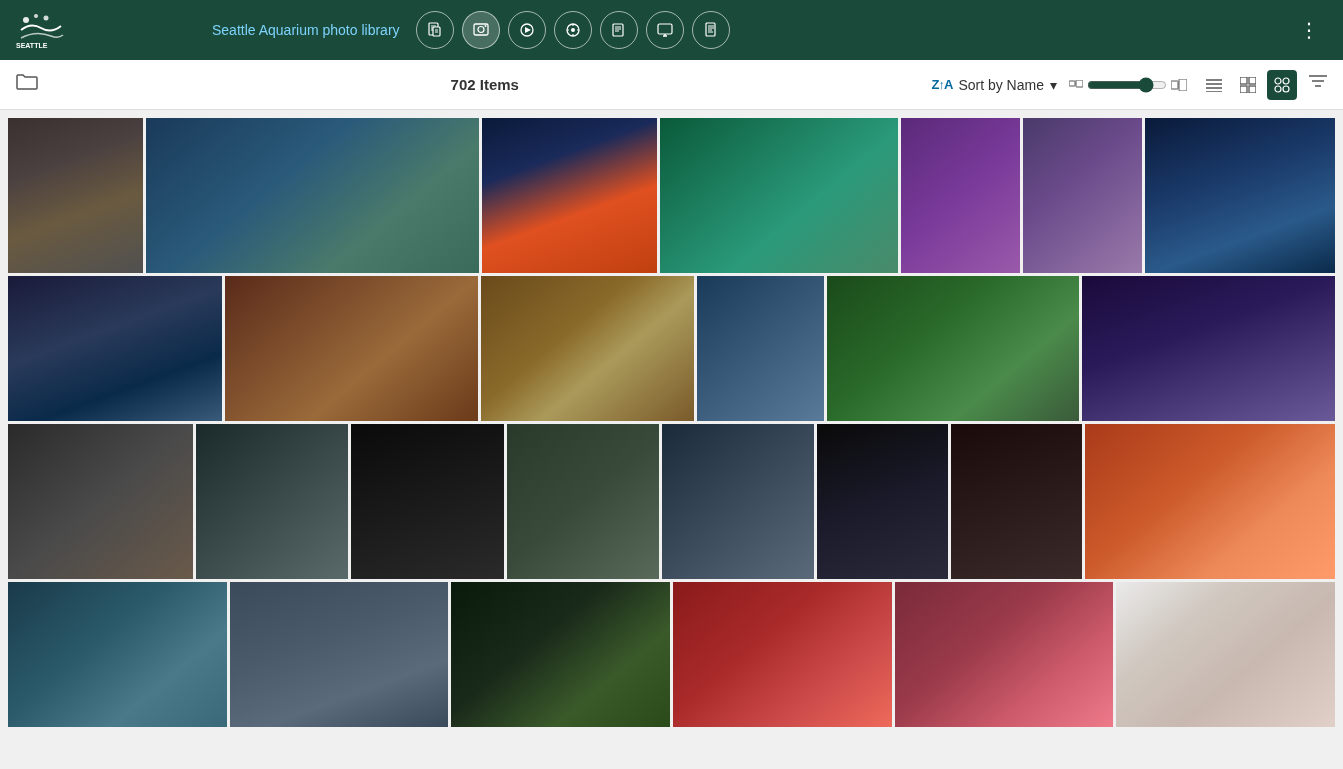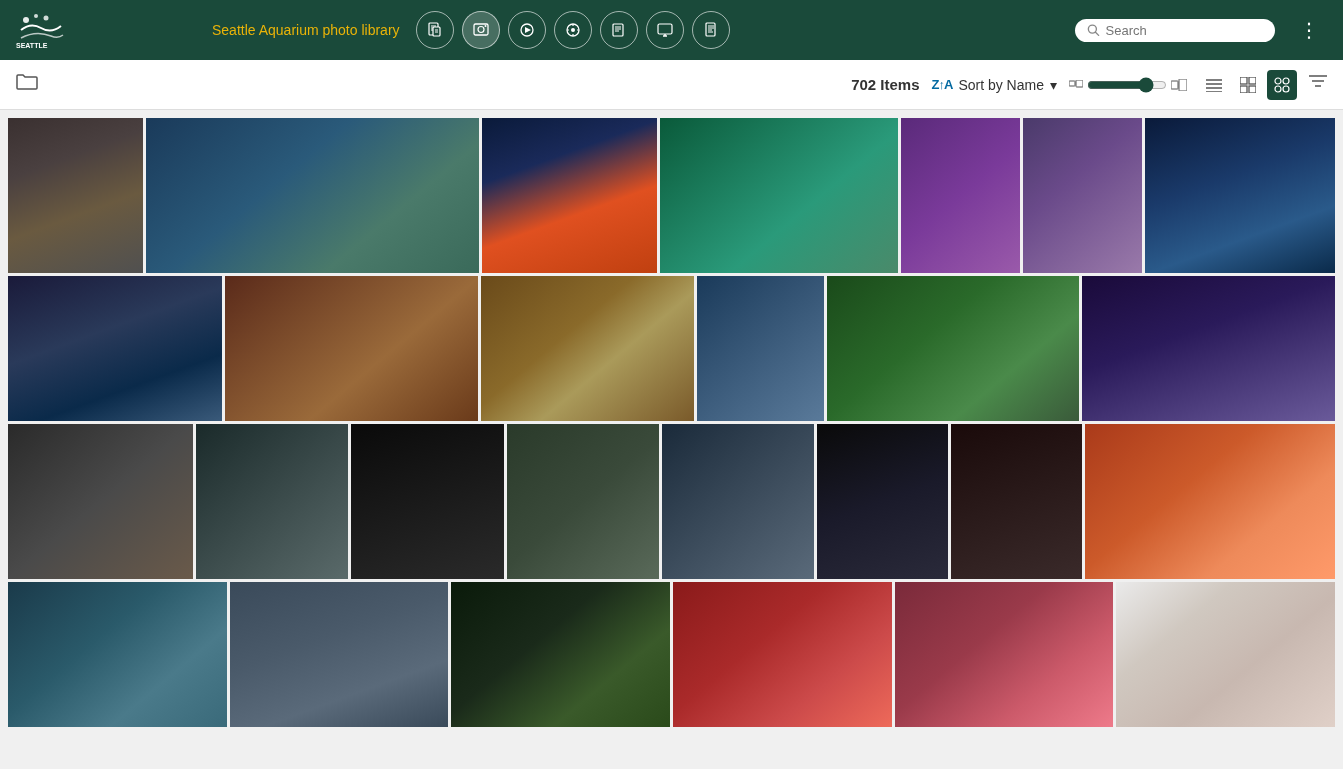--- a/index.html
+++ b/index.html
@@ -18,21 +18,21 @@
       display: flex;
       align-items: center;
       gap: 10px;
       min-width: 180px;
     }
     .logo-icon {
       width: 50px;
       height: 40px;
     }
     .header-title {
-      color: #eab308;
+      color: #7dd3fc;
       font-size: 14px;
       font-weight: 400;
     }
     .header-nav {
       display: flex;
       align-items: center;
       gap: 8px;
       flex: 1;
     }
     .nav-btn {
@@ -83,21 +83,21 @@
       border-bottom: 1px solid #ddd;
       gap: 12px;
     }
     .folder-icon {
       font-size: 20px;
       color: #555;
       cursor: pointer;
     }
     .item-count {
       flex: 1;
-      text-align: right;
+      text-align: center;
       font-size: 15px;
       color: #333;
     }
     .item-count span { font-weight: bold; }
     .sort-btn {
       display: flex;
       align-items: center;
       gap: 6px;
       background: none;
       border: none;
@@ -257,27 +257,20 @@
     <button class="nav-btn">
       <svg width="16" height="16" viewBox="0 0 16 16" fill="none">
         <rect x="3" y="1" width="9" height="13" rx="1" stroke="white" stroke-width="1.2"></rect>
         <line x1="5" y1="4" x2="11" y2="4" stroke="white" stroke-width="1"></line>
         <line x1="5" y1="6" x2="11" y2="6" stroke="white" stroke-width="1"></line>
         <line x1="5" y1="8" x2="9" y2="8" stroke="white" stroke-width="1"></line>
         <line x1="5" y1="10" x2="10" y2="10" stroke="white" stroke-width="1"></line>
       </svg>
     </button>
   </nav>
-  <div class="header-search">
-    <svg width="14" height="14" viewBox="0 0 14 14" fill="none">
-      <circle cx="6" cy="6" r="4.5" stroke="#888" stroke-width="1.5"></circle>
-      <line x1="9.5" y1="9.5" x2="13" y2="13" stroke="#888" stroke-width="1.5" stroke-linecap="round"></line>
-    </svg>
-    <input type="text" placeholder="Search" style="">
-  </div>
   <span class="header-more">⋮</span>
 </header>
 
 <div class="toolbar">
   <span class="folder-icon">
     <svg width="22" height="18" viewBox="0 0 22 18" fill="none">
       <path d="M1 3C1 2.4 1.4 2 2 2H7L9 4H20C20.6 4 21 4.4 21 5V15C21 15.6 20.6 16 20 16H2C1.4 16 1 15.6 1 15V3Z" stroke="#555" stroke-width="1.5" fill="none"></path>
     </svg>
   </span>
   <div class="item-count">

